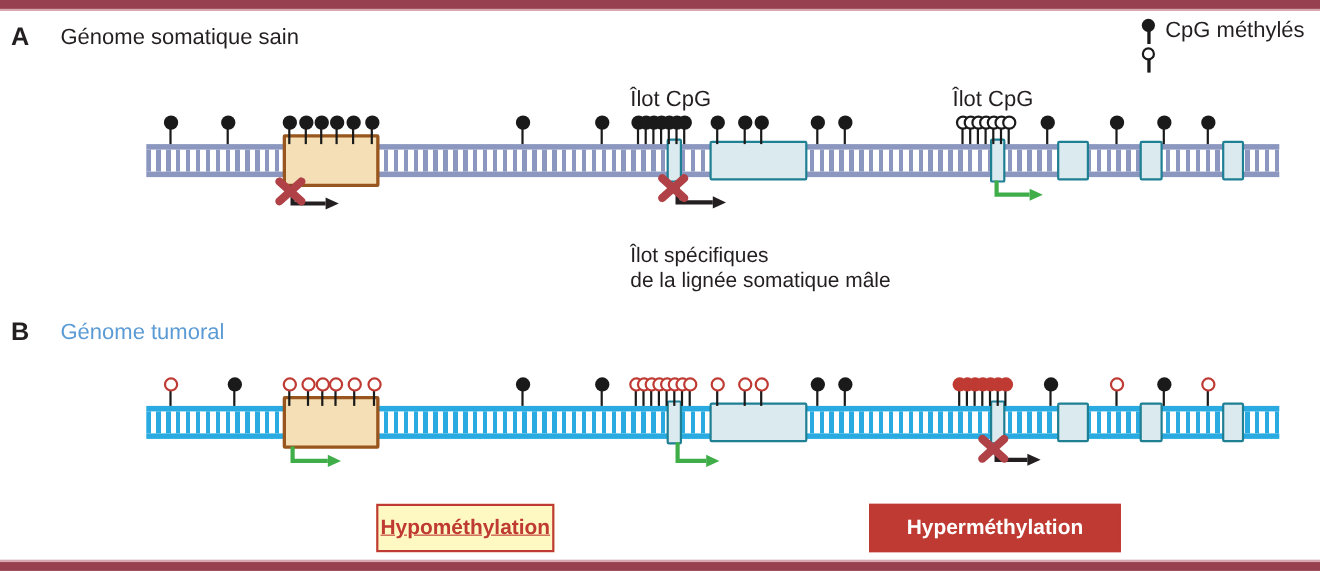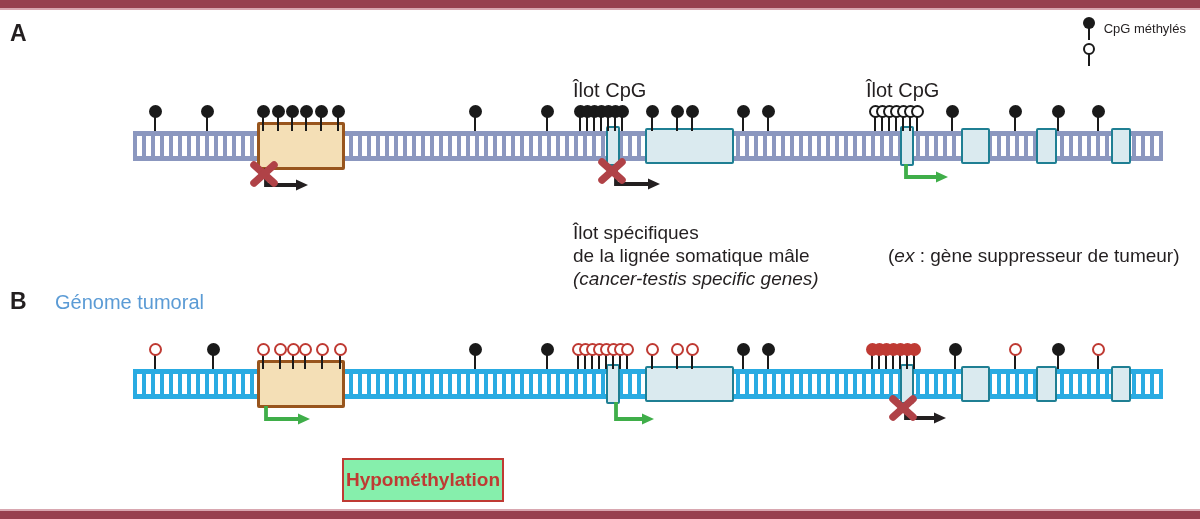--- a/index.html
+++ b/index.html
@@ -9,35 +9,35 @@
   .bar.top{top:0;border-bottom:2px solid var(--bar_red_light,#d8a7b0);}
   .bar.bottom{bottom:0;border-top:2px solid var(--bar_red_light,#d8a7b0);}
   .panel-letter{position:absolute;left:10px;font-size:23px;font-weight:bold;}
   .panel-letter.a{top:20px;}
   .panel-letter.b{top:288px;}
   .panel-title{position:absolute;left:55px;font-size:20px;}
   .panel-title.a{top:23px;color:#231f20;}
   .panel-title.b{top:291px;color:var(--blue_label,#5b9bd5);text-align:center;}
   .legend{position:absolute;top:16px;right:14px;display:flex;flex-direction:column;gap:1px;}
   .legend-row{display:flex;align-items:center;gap:9px;height:25px;}
-  .legend-label{font-size:13px;}
+  .legend-label{font-size:20px;}
   .lolli-glyph{position:relative;display:inline-block;width:12px;height:23px;}
   .lolli-glyph::after{content:"";position:absolute;left:5px;top:6px;bottom:0;width:2.4px;background:#1a1a1a;}
   .lolli-glyph::before{content:"";position:absolute;left:0;top:0;width:12px;height:12px;border-radius:50%;box-sizing:border-box;z-index:1;}
   .lolli-glyph.mb::before{background:#1a1a1a;}
   .lolli-glyph.ub::before{background:#fff;border:2.4px solid #1a1a1a;}
   .island-label{position:absolute;font-size:20px;}
   .island-label.l1{left:573px;top:79px;}
   .island-label.l2{left:866px;top:79px;}
   .retro-label{position:absolute;left:228px;top:246px;font-size:19px;color:var(--orange_label,#f58d62);}
   .ct-label{position:absolute;left:573px;top:221px;font-size:19px;line-height:23px;}
   .genes-label{position:absolute;left:888px;top:244px;font-size:19px;line-height:23px;}
   .italic{font-style:italic;}
   .status-box{position:absolute;height:40px;line-height:40px;text-align:center;font-weight:bold;font-size:19px;}
-  .status-box.hypo{left:342px;top:458px;width:158px;border:2px solid var(--brick_red,#bf3a33);background:#86efac;color:var(--brick_red,#bf3a33);}
+  .status-box.hypo{left:342px;top:458px;width:158px;border:2px solid var(--brick_red,#bf3a33);background:#fef9c3;color:var(--brick_red,#bf3a33);text-decoration:underline;}
   .status-box.hyper{left:790px;top:458px;width:227px;height:42px;line-height:42px;background:var(--brick_red,#bf3a33);color:#fff;border:1px solid var(--brick_red,#bf3a33);}
   
   .dna{position:absolute;height:20px;border-top:5px solid var(--rail);border-bottom:5px solid var(--rail);background:repeating-linear-gradient(to right,var(--rail) 0 4px,rgba(0,0,0,0) 4px 9px);z-index:1;}
   .box{position:absolute;box-sizing:border-box;z-index:2;border-radius:2px;}
   .box.retrotransposon{background:var(--retro_fill,#f4dfb6);border:3px solid var(--retro_border,#98551d);}
   .box.cpg-island,.box.gene{background:var(--gene_fill,#daeaef);border:2.5px solid var(--gene_border,#1f7f93);}
   .lolli{position:absolute;width:13px;height:26px;z-index:3;}
   .lolli::after{content:"";position:absolute;left:5.4px;top:6px;bottom:0;width:2.6px;background:#1a1a1a;}
   .lolli::before{content:"";position:absolute;left:0;top:0;width:13px;height:13px;border-radius:50%;box-sizing:border-box;z-index:1;}
   .lolli.mb::before{background:#1a1a1a;}
@@ -47,48 +47,48 @@
   #arrow-layer{position:absolute;left:0;top:0;z-index:4;pointer-events:none;}
 </style>
 </head>
 <body>
 
 <div class="stage">
   <div class="bar top"></div>
   <div class="bar bottom"></div>
 
   <div class="panel-letter a">A</div>
+  <div class="panel-title a">Génome somatique sain</div>
   <div class="panel-letter b">B</div>
   <div class="panel-title b">Génome tumoral</div>
 
   <div class="legend">
     <div class="legend-row">
       <span class="lolli-glyph mb"></span>
       <span class="legend-label">CpG méthylés</span>
     </div>
     <div class="legend-row">
       <span class="lolli-glyph ub"></span>
     </div>
   </div>
 
   <div class="island-label l1">Îlot CpG</div>
   <div class="island-label l2">Îlot CpG</div>
 
 
   <div class="ct-label">
     <div>Îlot spécifiques</div>
     <div>de la lignée somatique mâle</div>
-    <div class="italic">(cancer-testis specific genes)</div>
   </div>
 
   <div class="genes-label">
-    <div><span>(</span><span class="italic">ex</span><span> : gène suppresseur de tumeur)</span></div>
   </div>
 
   <div class="status-box hypo">Hypométhylation</div>
+  <div class="status-box hyper">Hyperméthylation</div>
 
   <div id="diagram-layer">
       <div class="dna" style="--rail: #8b97bf; left: 133px; width: 1030px; top: 131px;"></div>
       <div class="box retrotransposon" style="left: 257px; top: 122px; width: 88px; height: 48px;"></div>
       <div class="box cpg-island" style="left: 606px; top: 126px; width: 14px; height: 40px;"></div>
       <div class="box gene" style="left: 645px; top: 128px; width: 89px; height: 36px;"></div>
       <div class="box cpg-island" style="left: 900px; top: 126px; width: 14px; height: 40px;"></div>
       <div class="box gene" style="left: 961px; top: 128px; width: 29px; height: 36px;"></div>
       <div class="box gene" style="left: 1036px; top: 128px; width: 21px; height: 36px;"></div>
       <div class="box gene" style="left: 1111px; top: 128px; width: 20px; height: 36px;"></div>

